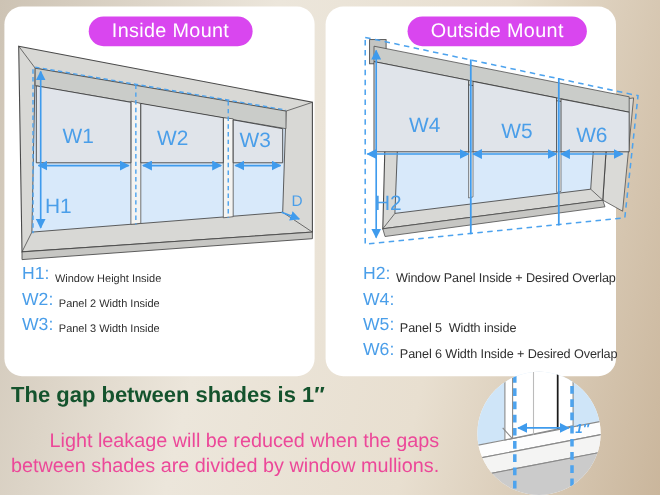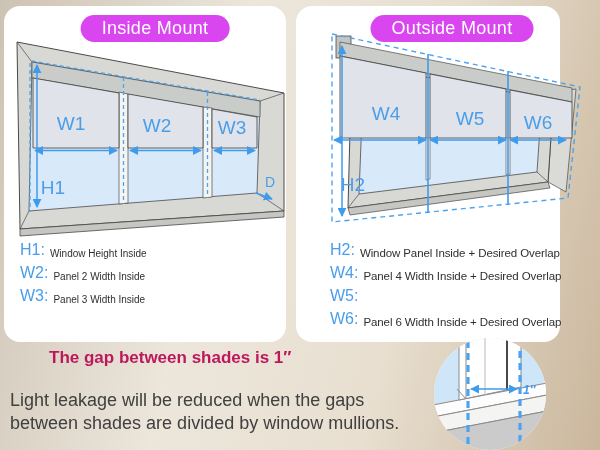--- a/index.html
+++ b/index.html
@@ -27,22 +27,22 @@
   .meas{stroke:#3f9bed;stroke-width:1.5;}
   .plabel{font-family:"Liberation Sans",sans-serif;font-size:19px;font-weight:500;fill:#4a9ee9;}
   .plabel-sm{font-family:"Liberation Sans",sans-serif;font-size:14px;font-weight:500;fill:#4a9ee9;}
   .legend{position:absolute;top:238px;}
   .legend-left{left:16px;}
   .legend-right{left:34px;}
   .legend-row{display:flex;align-items:flex-end;height:15px;margin-bottom:8px;}
   .lkey{color:#4a9ee9;font-size:16px;margin-right:5px;white-space:pre;}
   .ltext{color:#2f2f2f;font-size:10px;white-space:pre;}
   .legend-right .ltext{font-size:11.5px;letter-spacing:-.1px;}
-  .foot-heading{position:absolute;left:10px;top:348px;font-size:17px;font-weight:700;color:#be185d;margin-left:39px;}
-  .foot-body{position:absolute;left:10px;top:389px;font-size:18px;line-height:23px;color:#404040;}
+  .foot-heading{position:absolute;left:10px;top:348px;font-size:20px;font-weight:700;color:#14532d;}
+  .foot-body{position:absolute;left:10px;top:389px;font-size:18px;line-height:23px;color:#ec4899;text-align:right;}
   .gapcircle{position:absolute;left:433px;top:337px;width:114px;height:114px;}
 </style>
 </head>
 <body>
 
 <div class="card card-left">
   <div class="pill pill-inside">
     <span>Inside Mount</span>
   </div>
 
@@ -150,24 +150,24 @@
     <text class="plabel" x="57" y="161" text-anchor="middle">H2</text>
   </svg>
 
   <div class="legend legend-right">
     <div class="legend-row">
       <span class="lkey">H2:</span>
       <span class="ltext">Window Panel Inside + Desired Overlap</span>
     </div>
     <div class="legend-row">
       <span class="lkey">W4:</span>
-      <span class="ltext">Panel 4 Width Inside + Desired Overlap</span>
     </div>
     <div class="legend-row">
       <span class="lkey">W5:</span>
+      <span class="ltext">Panel 5  Width inside</span>
     </div>
     <div class="legend-row">
       <span class="lkey">W6:</span>
       <span class="ltext">Panel 6 Width Inside + Desired Overlap</span>
     </div>
   </div>
 </div>
 
 <div class="foot-heading">The gap between shades is 1″</div>
 <div class="foot-body">

